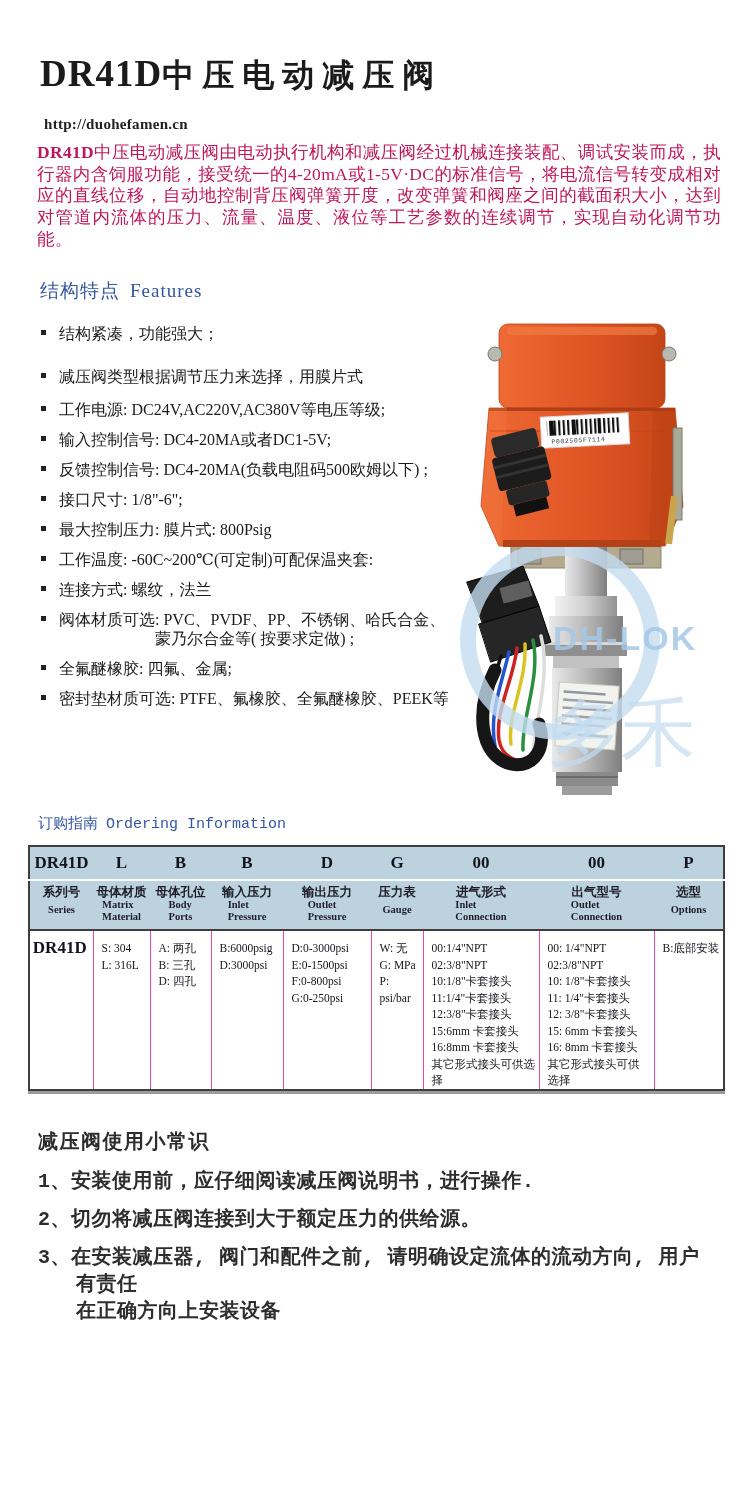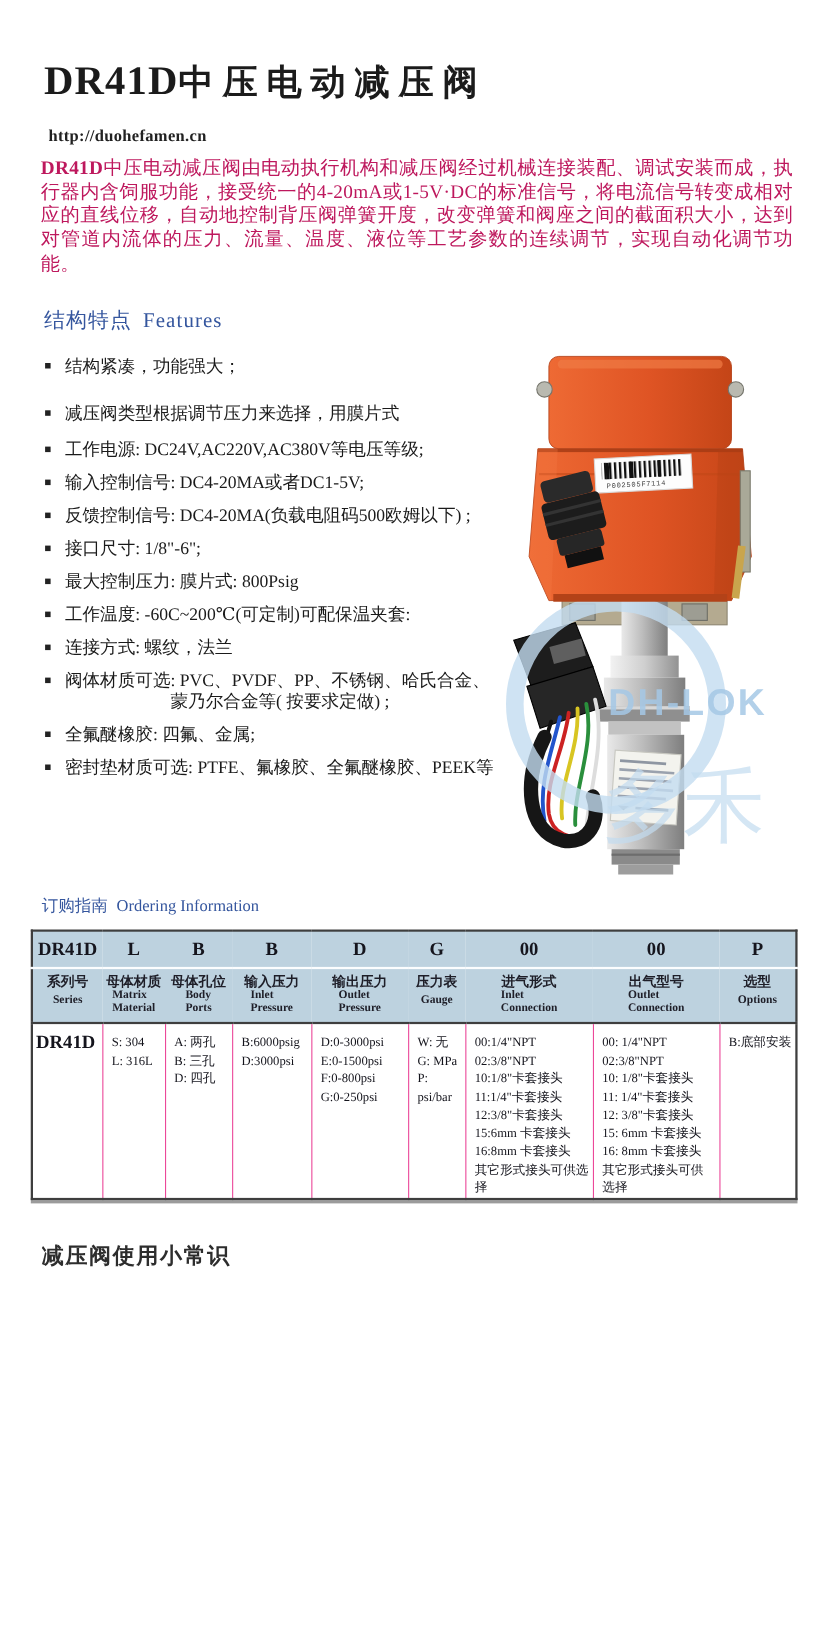--- a/index.html
+++ b/index.html
@@ -38,21 +38,21 @@
   #features li:nth-child(2) { margin-bottom:14px; }
   #features li span.ftxt {
     display:inline-block; white-space:pre-line; padding-left:96px; text-indent:-96px;
   }
 
   
   #photo { left:455px; top:310px; width:295px; height:490px; }
 
   
   #ordering-head { left:38px; top:814px; font-size:15px; color:#35569e; }
-  #ordering-head .en { margin-left:8px; }
+  #ordering-head .en { margin-left:8px;font-family:Liberation Mono, monospace; }
   #ordering { left:28px; top:845px; }
   table {
     border-collapse:collapse; width:695px; table-layout:fixed; background:#fff;
     border:2px solid #3e3e3e; box-shadow:0 3px 0 #9b9b9b;
   }
   thead tr.codes th {
     background:#bdd2df; font-size:17px; font-weight:bold; color:#15151d;
     height:32px; border-bottom:2px solid #fbfdfe; text-align:center; padding:0;
   }
   thead tr.labels th {
@@ -302,13 +302,19 @@
 16: 8mm 卡套接头
 其它形式接头可供选择</td>
         <td>B:底部安装</td>
       </tr>
     </tbody>
   </table>
 </div>
 
 <div class="abs" id="tips">
   <h3>减压阀使用小常识</h3>
+  <ol>
+    <li>1、安装使用前，应仔细阅读减压阀说明书，进行操作.</li>
+    <li>2、切勿将减压阀连接到大于额定压力的供给源。</li>
+    <li>3、在安装减压器, 阀门和配件之前, 请明确设定流体的流动方向, 用户有责任
+在正确方向上安装设备</li>
+  </ol>
 </div>
 
 </body></html>

